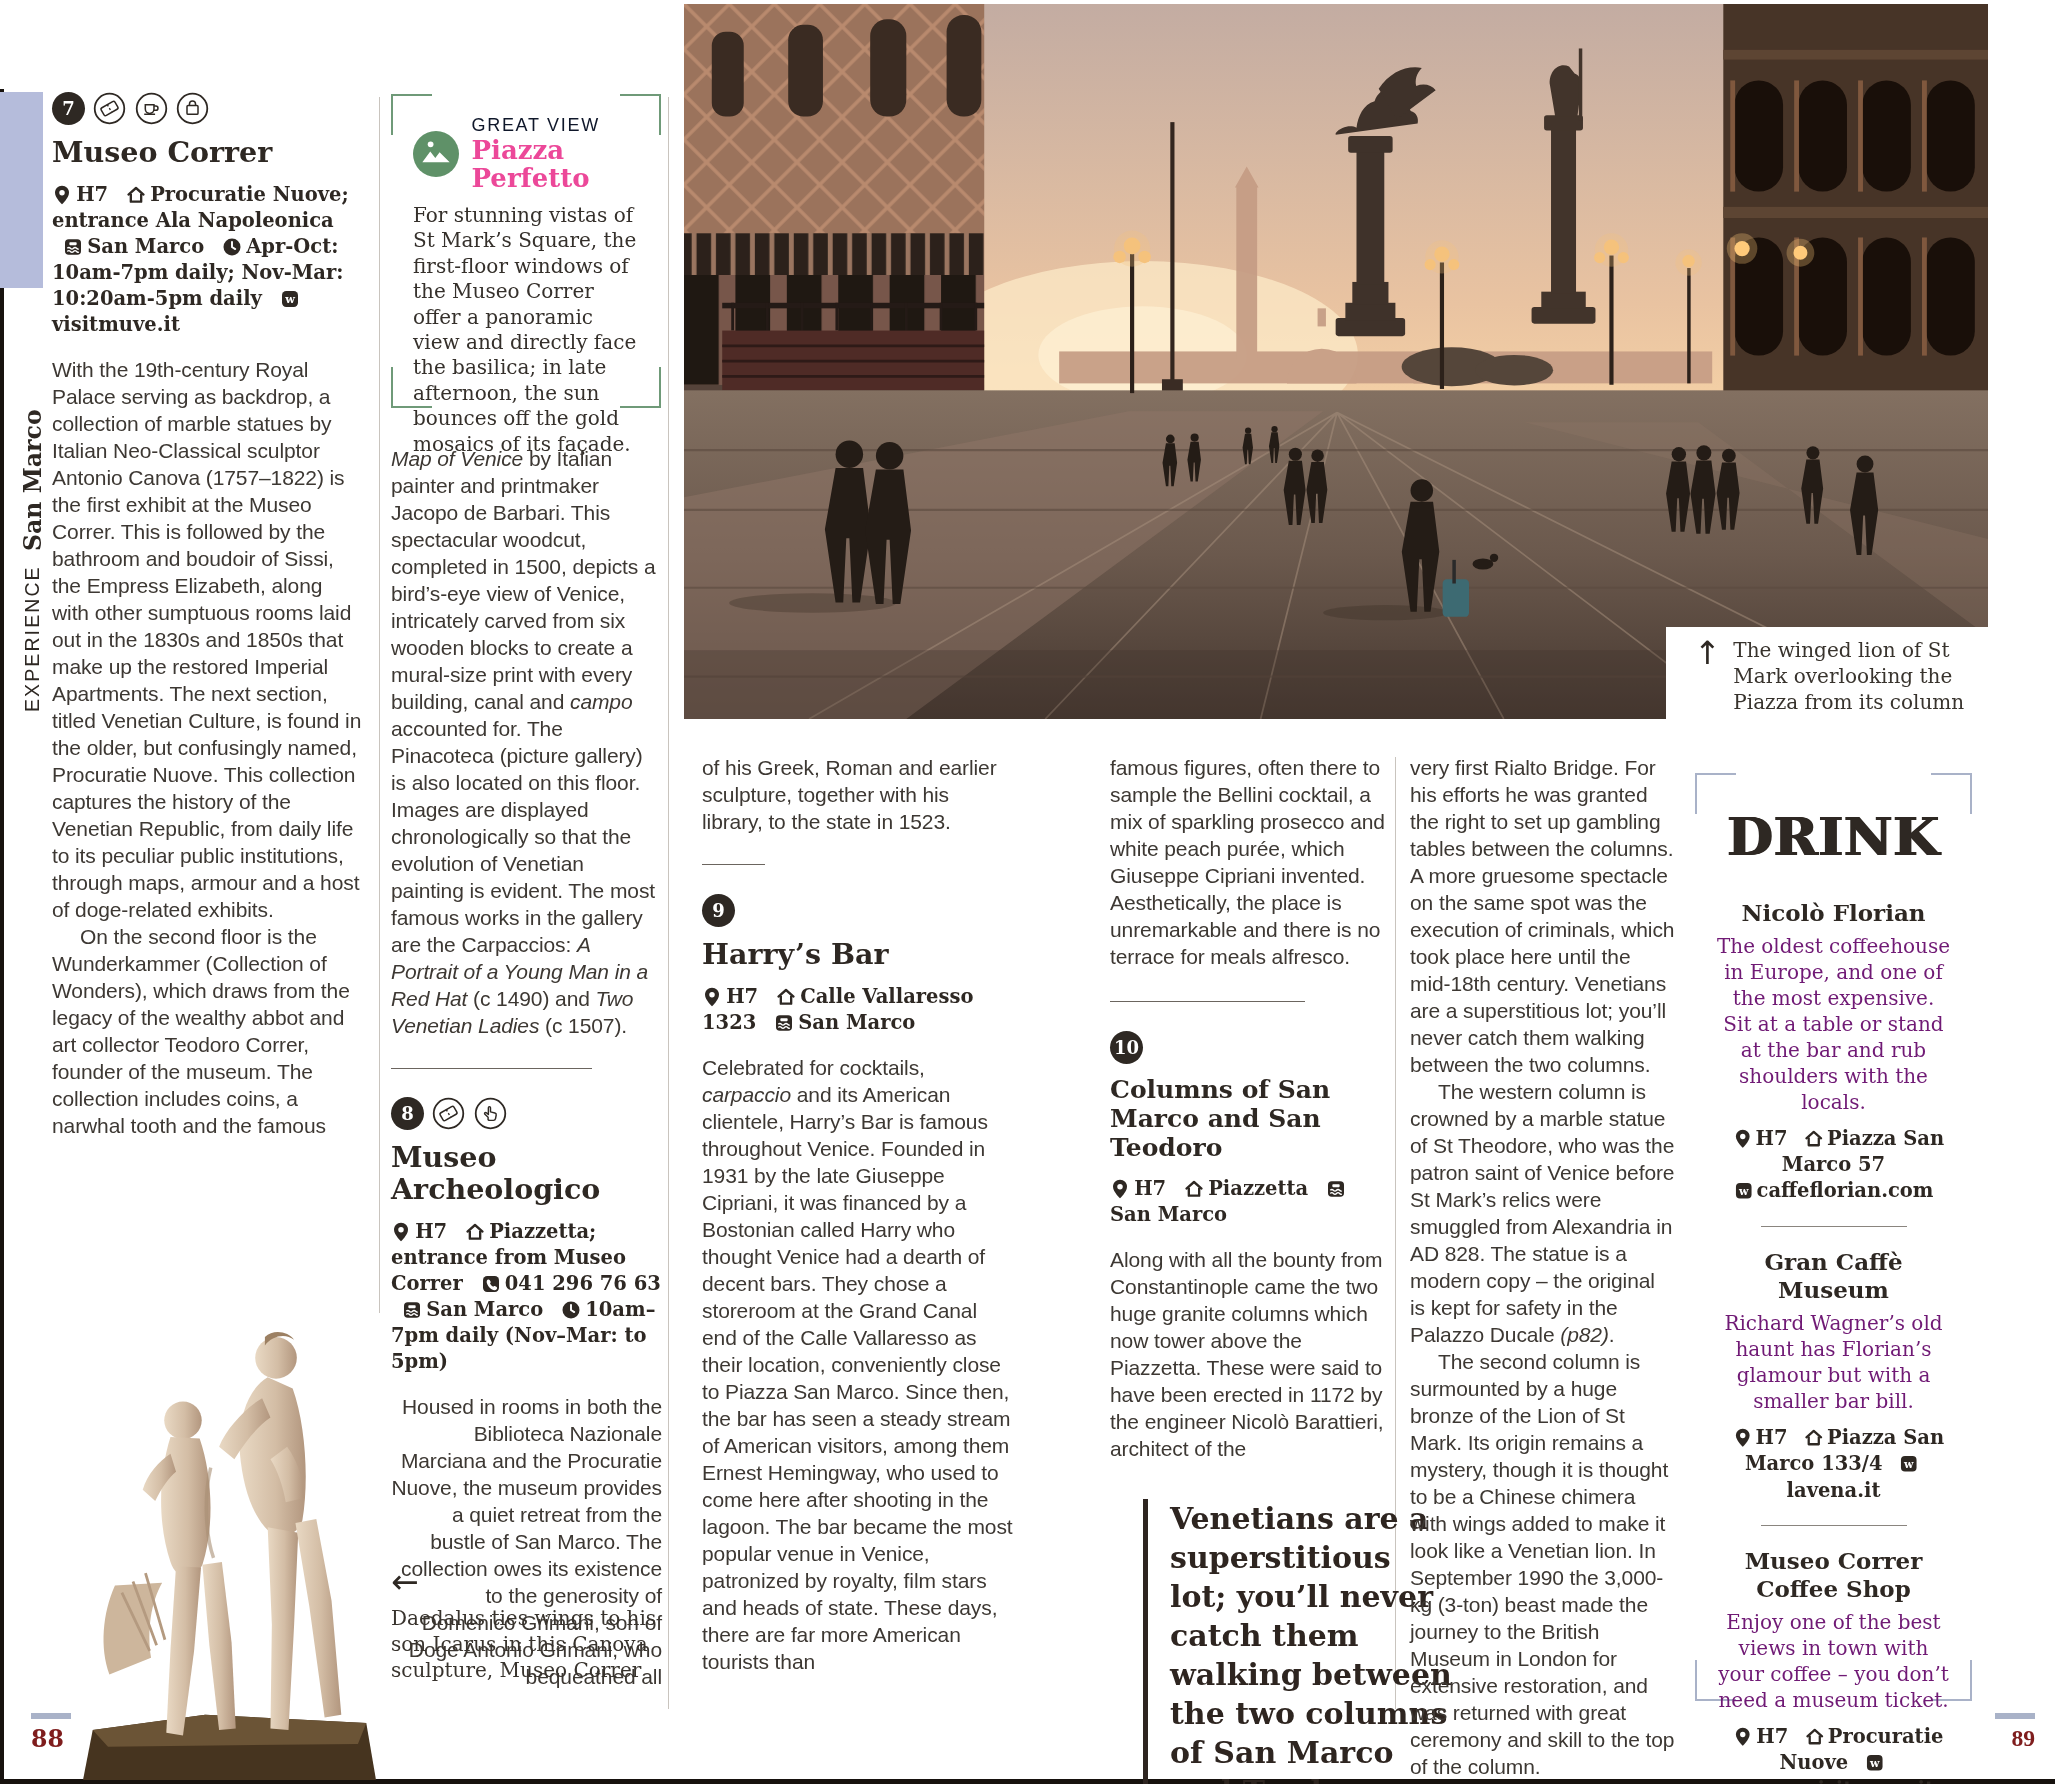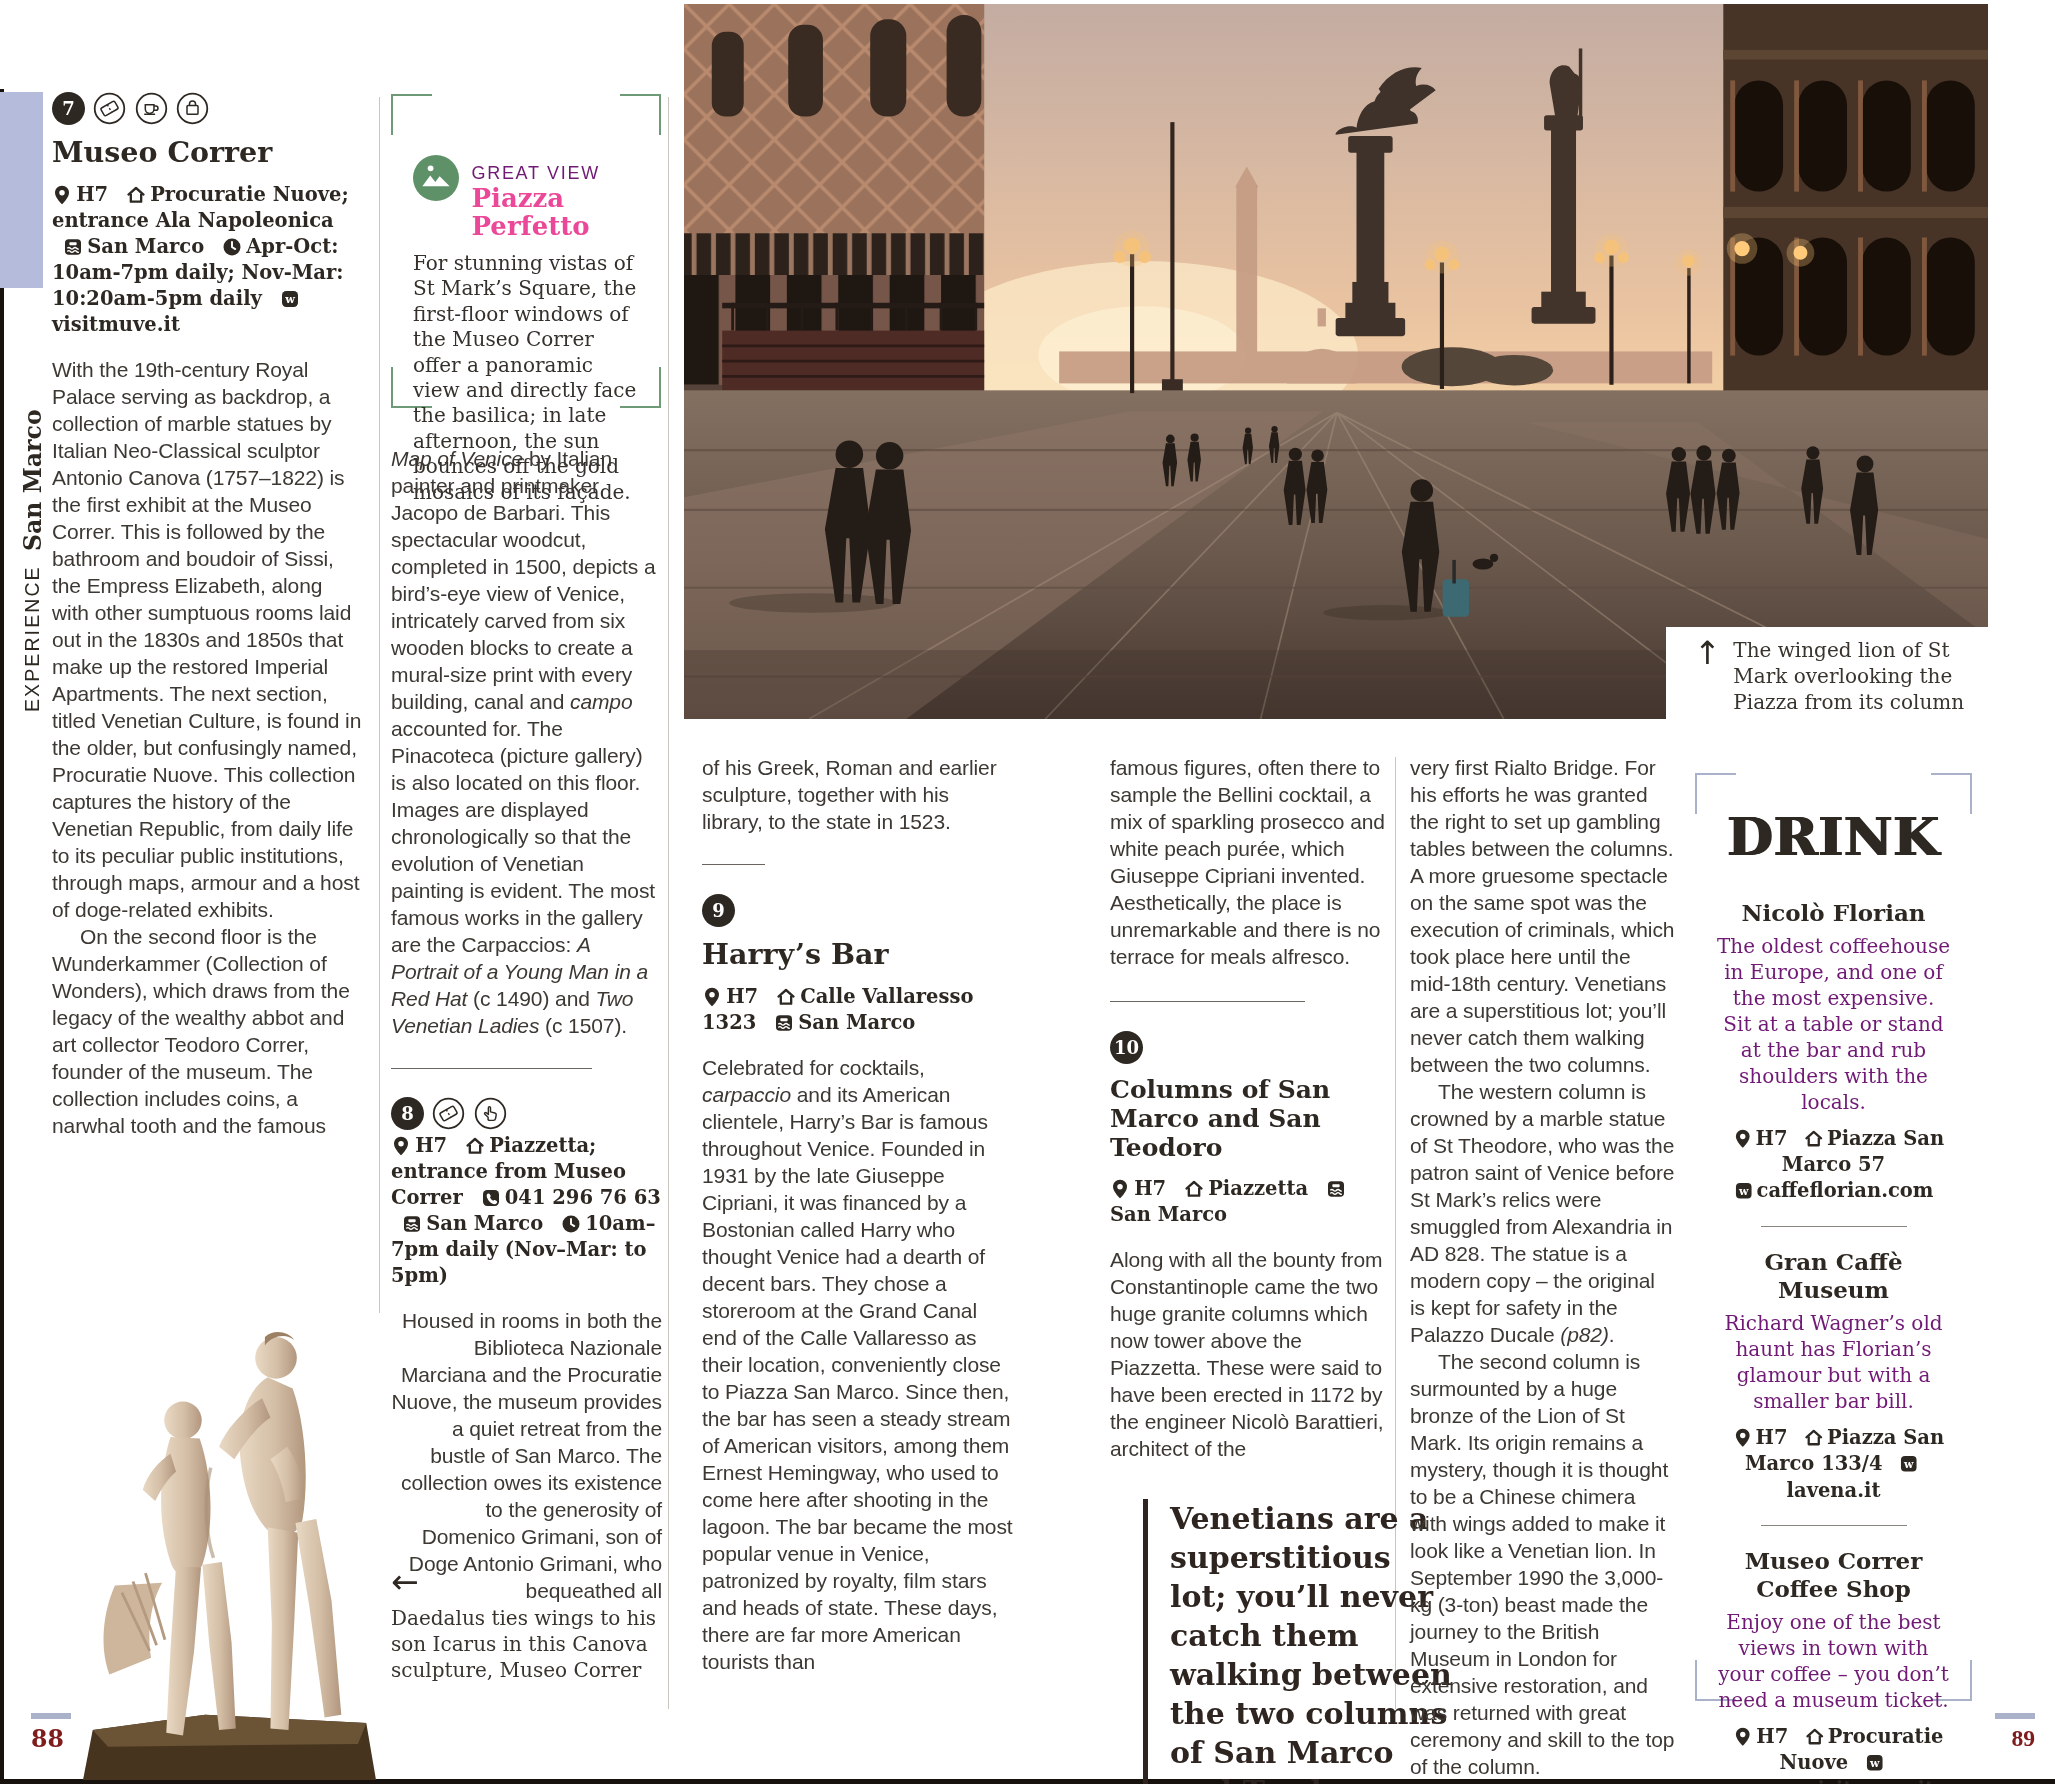--- a/index.html
+++ b/index.html
@@ -35,21 +35,21 @@
   .bracketbox{position:absolute;}
   .bracketbox .c{position:absolute;width:39px;height:39px;}
   .bracketbox .c.tl{left:0;top:0;border-left:2.1px solid;border-top:2.1px solid;}
   .bracketbox .c.tr{right:0;top:0;border-right:2.1px solid;border-top:2.1px solid;}
   .bracketbox .c.bl{left:0;bottom:0;border-left:2.1px solid;border-bottom:2.1px solid;}
   .bracketbox .c.br{right:0;bottom:0;border-right:2.1px solid;border-bottom:2.1px solid;}
   #gvbox{left:391px;top:94px;width:270px;height:314px;color:#6f9a78;}
   #gvbox .inner{position:absolute;left:22px;top:21px;right:18px;color:#2e2823;}
   .gvhead{display:flex;gap:12.5px;align-items:center;}
   .gvicon{width:46px;height:46px;flex:0 0 auto;}
-  .gvlabel{font:400 18px/21px "Liberation Sans",sans-serif;letter-spacing:1.7px;color:#701a75;margin-top:48px;}
+  .gvlabel{font:400 18px/21px "Liberation Sans",sans-serif;letter-spacing:1.7px;color:#0f172a;}
   .gvtitle{font:700 26px/28px "DejaVu Serif",serif;color:#ec4899;}
   .gvbody{font:400 20px/25.4px "DejaVu Serif",serif;color:#35302b;margin-top:11px;}
   
   #drinkbox{left:1695px;top:773px;width:277px;height:928px;color:#a9b2c8;}
   #drinkbox .inner{position:absolute;left:21px;right:21px;top:35px;color:#2e2823;text-align:center;}
   .drinktitle{font:700 53px/56px "DejaVu Serif",serif;letter-spacing:0.7px;color:#2e2823;
               text-shadow:0.9px 0 #2e2823,-0.9px 0 #2e2823;margin:0 0 35px;}
   .dname{font:700 23px/28px "DejaVu Serif",serif;margin:0 0 5.6px;}
   .ddesc{font:400 20px/26px "DejaVu Serif",serif;color:#701a75;margin:0 0 11px;}
   .dinfo{font:700 19.5px/26.4px "DejaVu Serif",serif;margin:0;}
@@ -414,20 +414,21 @@
     <div class="sdiv" style="width:201px;margin:29px 0 28px;"></div>
     <div class="entryhead">
       <span class="numcircle">8</span>
       <span class="iconcircle"><svg viewBox="0 0 48 48" width="33" height="33">
             <use href="#i-ticket"></use>
           </svg></span>
       <span class="iconcircle"><svg viewBox="0 0 48 48" width="33" height="33">
             <use href="#i-hand"></use>
           </svg></span>
     </div>
+    <h2 class="title">Museo Archeologico</h2>
     <p class="info">
       <svg class="ic" viewBox="0 0 29 29" width="20" height="20">
           <use href="#i-pin"></use>
         </svg><span>H7</span>
       <svg class="ic" viewBox="0 0 29 29" width="20" height="20">
           <use href="#i-house"></use>
         </svg><span>Piazzetta; entrance from Museo Correr</span>
       <svg class="ic" viewBox="0 0 29 29" width="20" height="20">
           <use href="#i-phone"></use>
         </svg><span>041 296 76 63</span>

